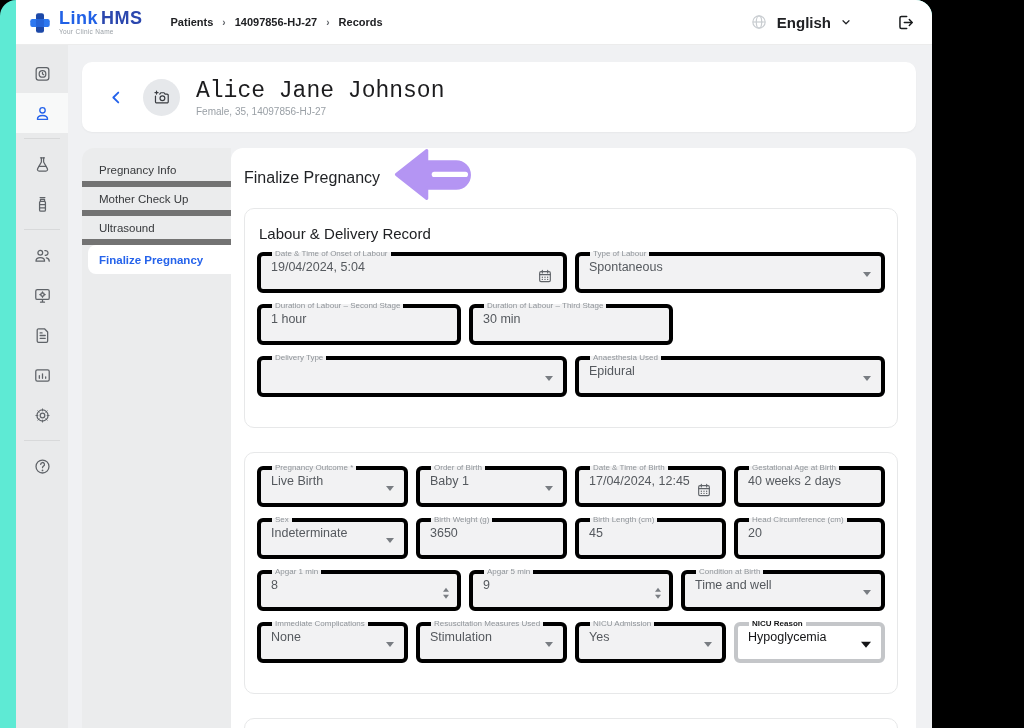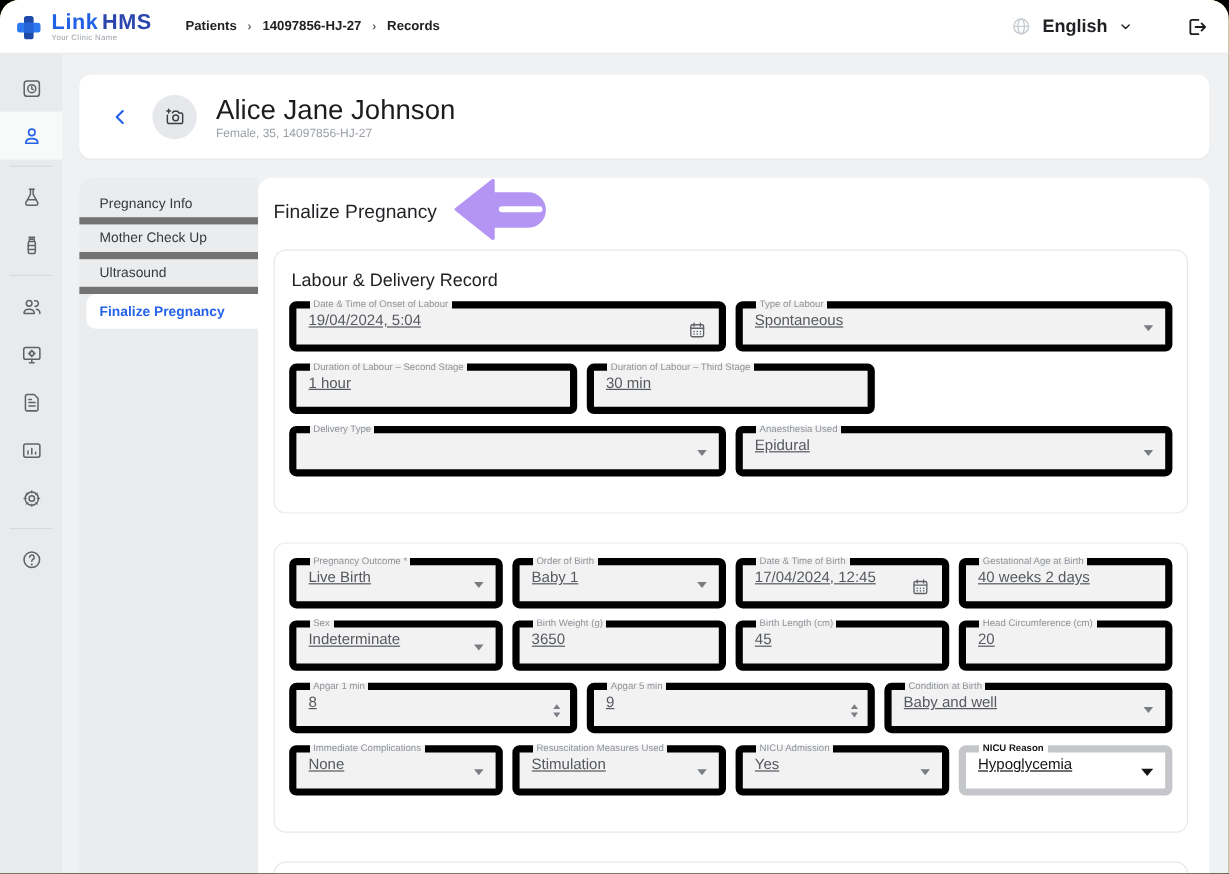--- a/index.html
+++ b/index.html
@@ -1,17 +1,17 @@
 <!DOCTYPE html>
 <html><head>
 <meta charset="utf-8">
 <style>
   * { margin:0; padding:0; box-sizing:border-box; }
   html,body { width:1024px; height:728px; background:#000; font-family:"Liberation Sans","DejaVu Sans",sans-serif; }
-  .screen { width:1024px; height:728px; border-radius:16px 16px 0 0; overflow:hidden; background:#bef264; display:flex; flex-direction:column; }
+  .screen { width:932px; height:728px; border-radius:16px 16px 0 0; overflow:hidden; background:#5eead4; display:flex; flex-direction:column;padding-left:16px; }
 
   
   .topbar { height:45px; background:#fff; border-bottom:1px solid #ececec; display:flex; align-items:center; flex:0 0 45px; }
   .logo { display:flex; align-items:flex-start; margin-left:11px; }
   .logo-cross { width:26px; height:26px; margin-top:2px; }
   .logo-textcol { margin-left:6px; position:relative; }
   .logo-main { font-size:18px; letter-spacing:.5px; line-height:20px; white-space:nowrap; }
   .logo-link { font-weight:800; color:#2161e6; }
   .logo-hms { font-weight:600; color:#2b47ae; margin-left:3px; }
   .logo-tag { font-size:6.5px; color:#9aa0a6; letter-spacing:.3px; margin-top:0px; }
@@ -29,21 +29,21 @@
   .ib-item.active { background:#f8f9f9; }
   .ib-div { height:1px; background:#d8d9da; margin:5px 8px; }
 
   .main { flex:1; padding:17px 16px 0 14px; display:flex; flex-direction:column; overflow:hidden; }
 
   
   .patient-card { height:70px; background:#fff; border-radius:10px; box-shadow:0 1px 2px rgba(0,0,0,.04); display:flex; align-items:center; padding-left:22px; flex:0 0 70px; }
   .back-btn { width:24px; height:24px; display:flex; align-items:center; justify-content:center; cursor:pointer; }
   .avatar { width:37px; height:37px; border-radius:50%; background:#e6e8eb; display:flex; align-items:center; justify-content:center; margin-left:15px; cursor:pointer; }
   .patient-id { margin-left:16px; }
-  .patient-name { font-size:23px; color:#1c1c1e; font-weight:500; line-height:26px; }
+  .patient-name { font-size:23px; color:#1c1c1e; font-weight:500; line-height:26px;font-family:Liberation Mono, monospace; }
   .patient-meta { font-size:10px; color:#9aa0a6; margin-top:2px; }
 
   
   .record-layout { flex:1; display:flex; margin-top:16px; overflow:hidden; }
   .tabs { width:149px; flex:0 0 149px; background:#ebeced; border-radius:12px 0 0 0; padding-top:10px; }
   .tab { height:29px; display:flex; align-items:center; padding-left:17px; font-size:11.5px; color:#37393c; cursor:pointer; }
   .tab.divided { border-bottom:6px solid #737373; }
   .tab.active { background:#fff; color:#2563eb; font-weight:700; border-radius:8px 0 0 8px; margin-left:6px; padding-left:11px; border-bottom:none; }
 
   .panel { flex:1; background:#fff; border-radius:12px 12px 0 0; padding:0 18px 0 13px; position:relative; overflow:hidden; }
@@ -52,23 +52,23 @@
   .annot-arrow { position:absolute; left:150px; top:0px; }
 
   .card { border:1px solid #e7e8e9; border-radius:10px; background:#fff; padding:10px 12px 12px 12px; margin-bottom:24px; }
   .card-title { font-size:15px; color:#202124; font-weight:500; margin:6px 0 6px 2px; line-height:18px; }
   .frow { display:grid; gap:8px; margin-bottom:8px; }
   .frow:last-child { margin-bottom:18px; }
   .cols-2 { grid-template-columns:1fr 1fr; }
   .cols-3 { grid-template-columns:1fr 1fr 1fr; }
   .cols-4 { grid-template-columns:1fr 1fr 1fr 1fr; }
 
-  fieldset.field { min-width:0; height:44px; border:6px solid #000000; border-radius:6px; background:#f2f2f3; padding:0 10px; position:relative; cursor:pointer; }
+  fieldset.field { min-width:0; height:44px; border:4px solid #000000; border-radius:6px; background:#f2f2f3; padding:0 10px; position:relative; cursor:pointer; }
   fieldset.field legend { font-size:8px; color:#8f9499; padding:0 3px; margin-left:1px; line-height:9px; }
-  .fval { font-size:12.5px; color:#55595e; margin-top:2px; display:block; white-space:nowrap; overflow:hidden;text-decoration:underline; }
+  .fval { font-size:12.5px; color:#55595e; margin-top:2px; display:block; white-space:nowrap; overflow:hidden; }
   .ficon { position:absolute; right:10px; top:50%; transform:translateY(-38%); display:flex; flex-direction:column; align-items:center; }
   .caret { width:0; height:0; border-left:4.5px solid transparent; border-right:4.5px solid transparent; border-top:5px solid #797d82; }
   .stepper { right:8px; gap:3px; }
   .step-up { width:0; height:0; border-left:3.5px solid transparent; border-right:3.5px solid transparent; border-bottom:4.5px solid #7a7e83; }
   .step-dn { width:0; height:0; border-left:3.5px solid transparent; border-right:3.5px solid transparent; border-top:4.5px solid #7a7e83; }
 
   fieldset.field.highlight { background:#fff; border-color:#c4c6c9; }
   fieldset.field.highlight legend { color:#141517; font-weight:700; }
   fieldset.field.highlight .fval { color:#141517; font-weight:500; }
   fieldset.field.highlight .caret { border-top-color:#141517; border-left-width:5px; border-right-width:5px; border-top-width:6px; }
@@ -350,21 +350,21 @@
               <fieldset class="field">
                 <legend>Apgar 5 min</legend>
                 <span class="fval">9</span>
                 <span class="ficon stepper">
                     <span class="step-up"></span>
                     <span class="step-dn"></span>
                   </span>
               </fieldset>
               <fieldset class="field">
                 <legend>Condition at Birth</legend>
-                <span class="fval">Baby and well</span>
+                <span class="fval">Time and well</span>
                 <span class="ficon">
                     <span class="caret"></span>
                   </span>
               </fieldset>
             </div>
             <div class="frow cols-4">
               <fieldset class="field">
                 <legend>Immediate Complications</legend>
                 <span class="fval">None</span>
                 <span class="ficon">

